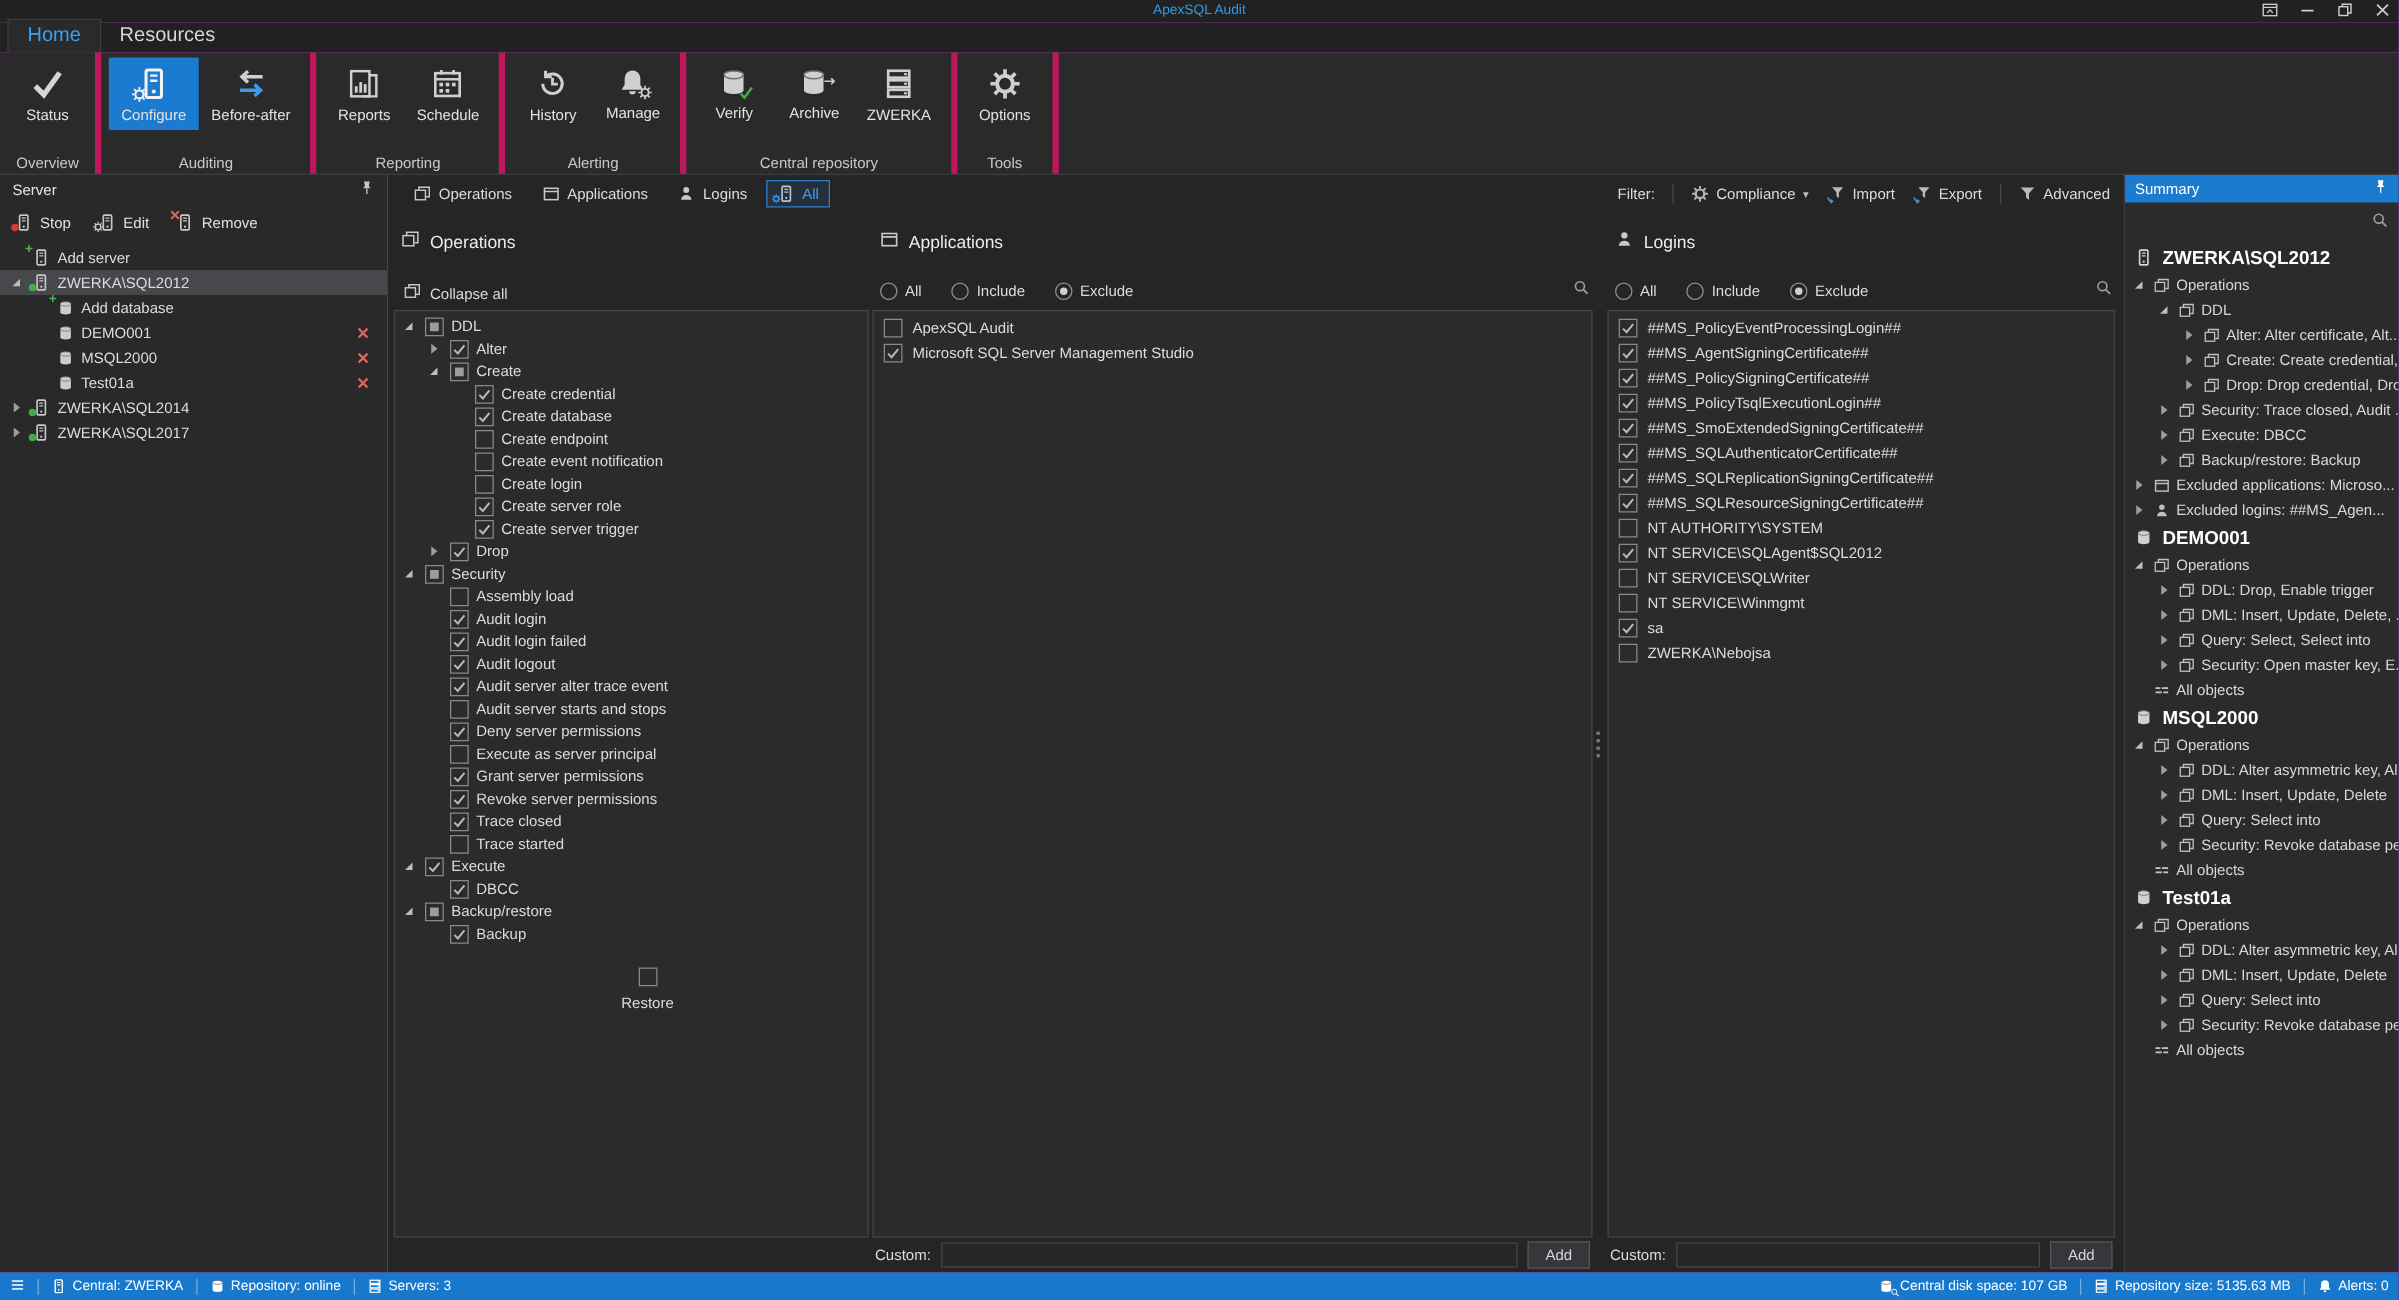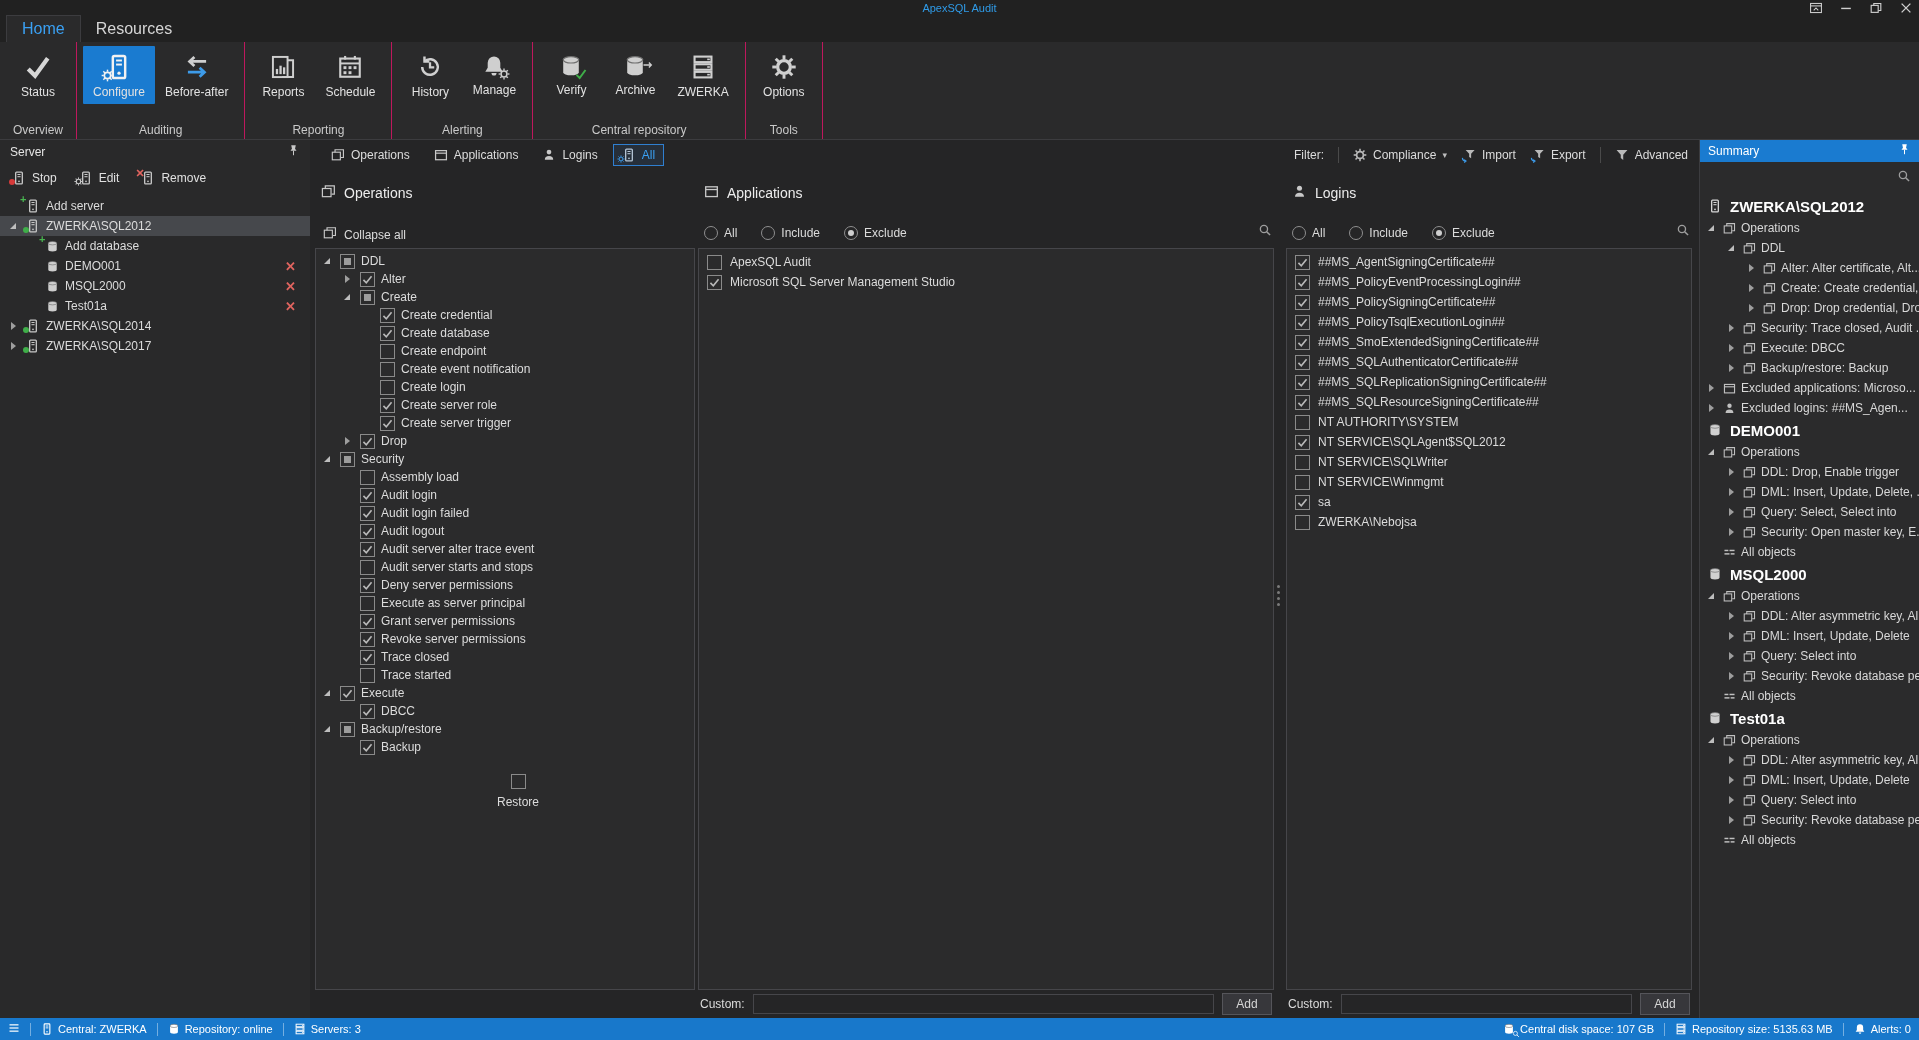--- a/index.html
+++ b/index.html
@@ -12,21 +12,21 @@
   .titlebar{position:absolute;top:0;left:0;right:0;height:18px;background:#212121}
   .title{position:absolute;left:0;right:0;top:2px;text-align:center;font-size:11px;color:#2f9be8}
   .wincontrols{position:absolute;right:6px;top:1px;display:flex;gap:16px;align-items:center}
   .winbtn{display:inline-flex}
   
   .tabrow{position:absolute;top:18px;left:0;right:0;height:24px;background:#212121;display:flex;align-items:flex-end;padding-left:6px}
   .ribtab{padding:4px 15px;font-size:16px;color:#d6d6d6}
   .ribtab.active{background:#2a2a2b;border:1px solid #3c3c3f;border-bottom:none;color:#3aa0f3}
   
   .ribbon{position:absolute;top:42px;left:0;right:0;height:97px;background:#2a2a2b;border-bottom:1px solid #3c3c3f;display:flex}
-  .rib-group{position:relative;border-right:1px solid #be185d;padding:4px 6px 18px;display:flex;align-items:flex-start}
+  .rib-group{position:relative;border-right:5px solid #be185d;padding:4px 6px 18px;display:flex;align-items:flex-start}
   .rib-label{position:absolute;bottom:2px;left:0;right:0;text-align:center;font-size:12px;color:#c9c9c9}
   .rib-btn{display:flex;flex-direction:column;align-items:center;gap:5px;padding:8px 10px 5px;min-width:44px;border-radius:1px}
   .rib-btn .bl{font-size:12px;color:#e2e2e2;white-space:nowrap}
   .rib-btn.selected{background:#1a7bd0}
   
   .server-panel{position:absolute;left:0;top:140px;bottom:22px;width:310px;background:#29292a;border-right:1px solid #84cc16}
   .panel-header{height:24px;display:flex;align-items:center;padding:0 10px;justify-content:space-between;font-size:12px;color:#e4e4e4}
   .server-toolbar{height:28px;display:flex;align-items:center;gap:22px;padding-left:12px}
   .tool-item{display:flex;align-items:flex-end;gap:6px;color:#e0e0e0}
   .server-tree{position:absolute;top:56px;left:0;right:0;bottom:0;overflow:hidden}
@@ -957,29 +957,29 @@
               <line x1="9.9" y1="9.9" x2="13.8" y2="13.8" stroke="#9e9e9e" stroke-width="1.7"></line>
             </svg>
           </span></span>
       <div class="listbox" id="loginsList">
           <div class="list-row">
             <span class="cb">
               <svg width="13" height="13" viewBox="0 0 16 16">
                 <path d="M3 8.5 L6.5 12 L13 4" fill="none" stroke="#b9b9b9" stroke-width="2"></path>
               </svg>
             </span>
+            <span>##MS_PolicyEventProcessingLogin##</span>
+          </div>
+          <div class="list-row">
+            <span class="cb">
+              <svg width="13" height="13" viewBox="0 0 16 16">
+                <path d="M3 8.5 L6.5 12 L13 4" fill="none" stroke="#b9b9b9" stroke-width="2"></path>
+              </svg>
+            </span>
             <span>##MS_AgentSigningCertificate##</span>
-          </div>
-          <div class="list-row">
-            <span class="cb">
-              <svg width="13" height="13" viewBox="0 0 16 16">
-                <path d="M3 8.5 L6.5 12 L13 4" fill="none" stroke="#b9b9b9" stroke-width="2"></path>
-              </svg>
-            </span>
-            <span>##MS_PolicyEventProcessingLogin##</span>
           </div>
           <div class="list-row">
             <span class="cb">
               <svg width="13" height="13" viewBox="0 0 16 16">
                 <path d="M3 8.5 L6.5 12 L13 4" fill="none" stroke="#b9b9b9" stroke-width="2"></path>
               </svg>
             </span>
             <span>##MS_PolicySigningCertificate##</span>
           </div>
           <div class="list-row">

